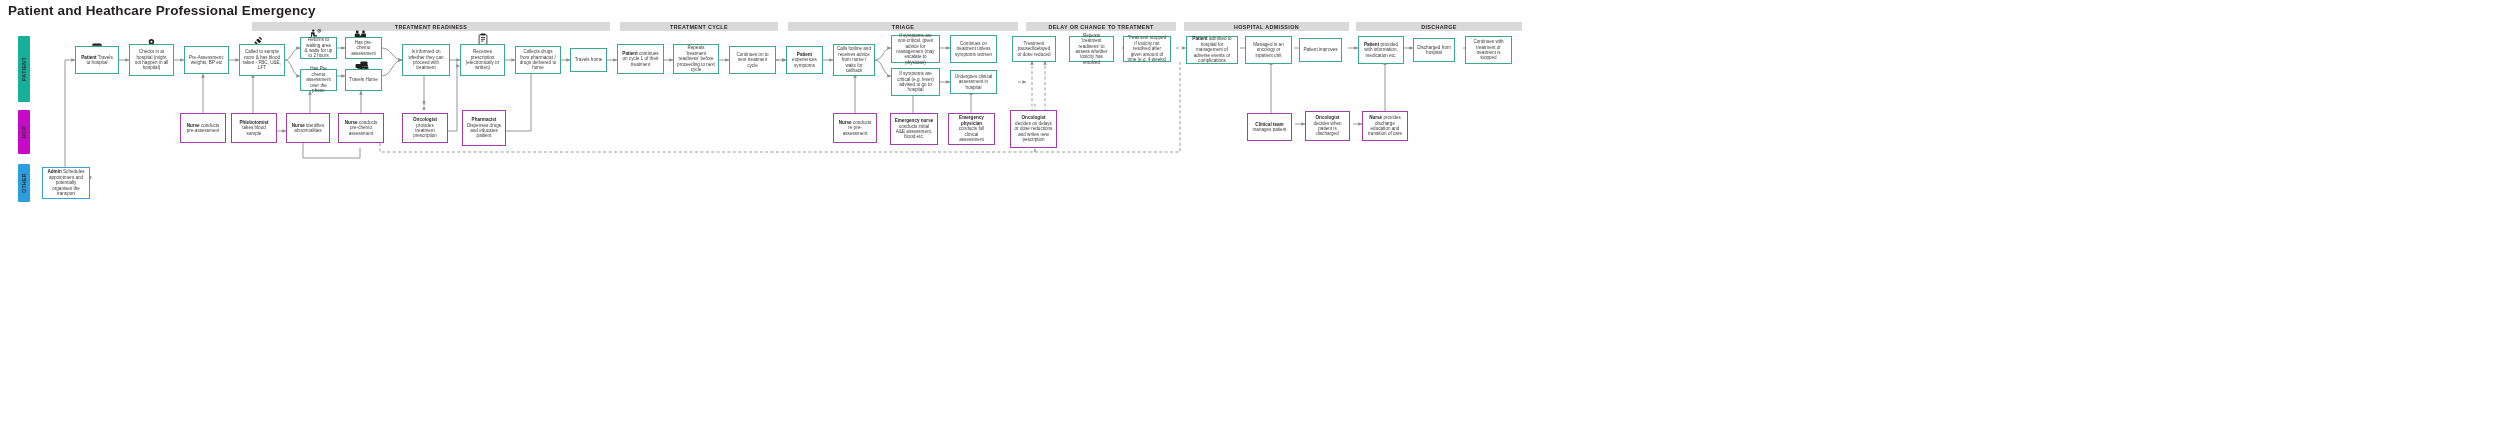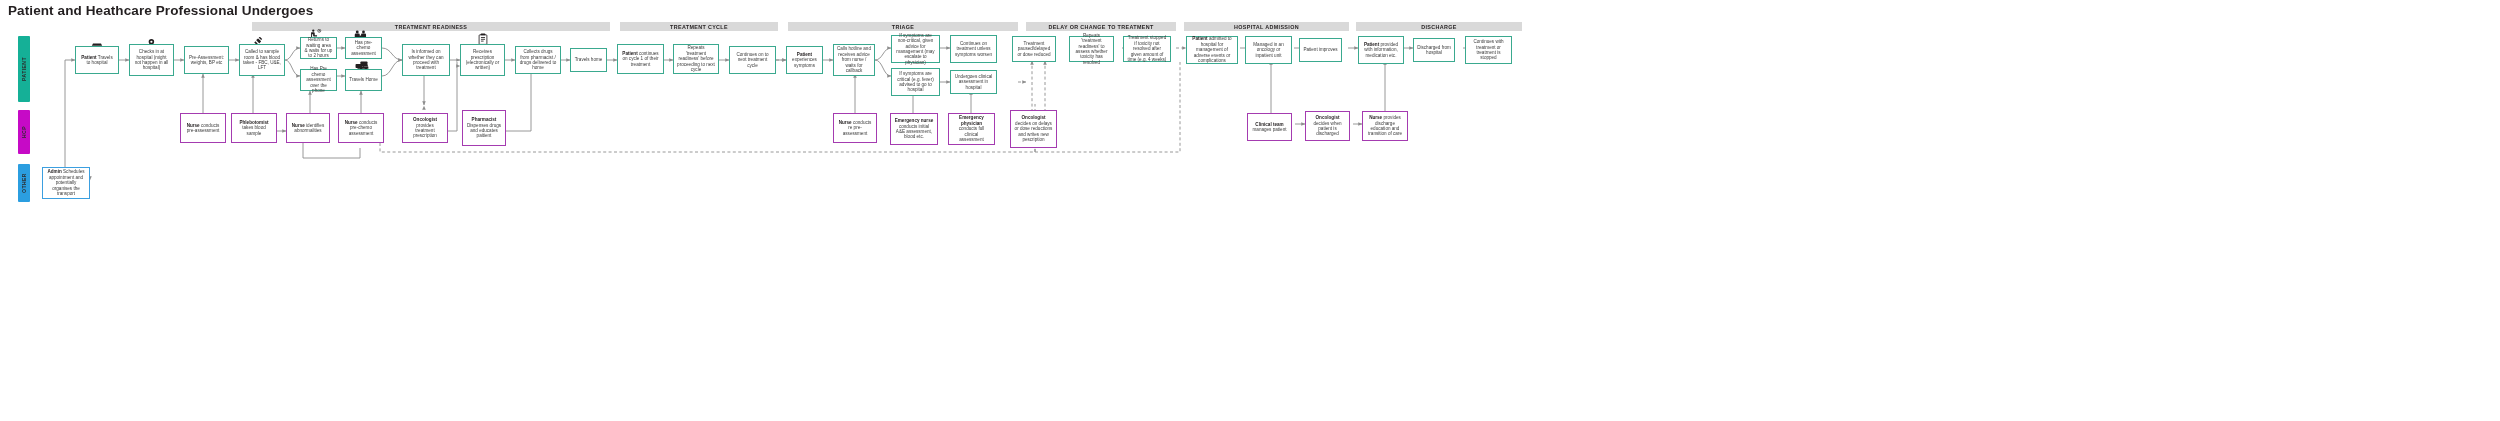--- a/index.html
+++ b/index.html
@@ -65,21 +65,21 @@
     text-align:center;
   }
   .icon svg { display:block; }
   svg.curves { position:absolute; left:0; top:0; width:2500px; height:421px; pointer-events:none; }
 </style>
 </head>
 <body>
 
 <div id="canvas">
 
-  <div class="title">Patient and Heathcare Professional Undergoes</div>
+  <div class="title">Patient and Heathcare Professional Emergency</div>
 
   <div class="phase" style="left:252px; width:358px;">
     <span>TREATMENT READINESS</span>
   </div>
   <div class="phase" style="left:620px; width:158px;">
     <span>TREATMENT CYCLE</span>
   </div>
   <div class="phase" style="left:788px; width:230px;">
     <span>TRIAGE</span>
   </div>

